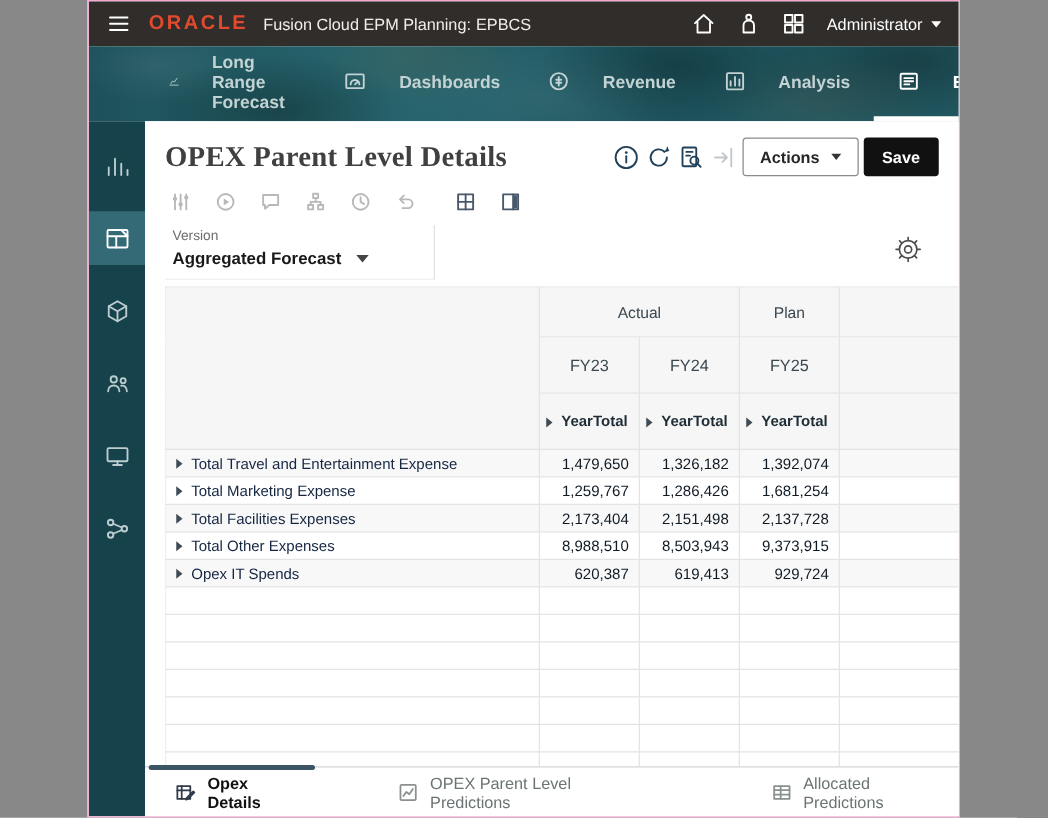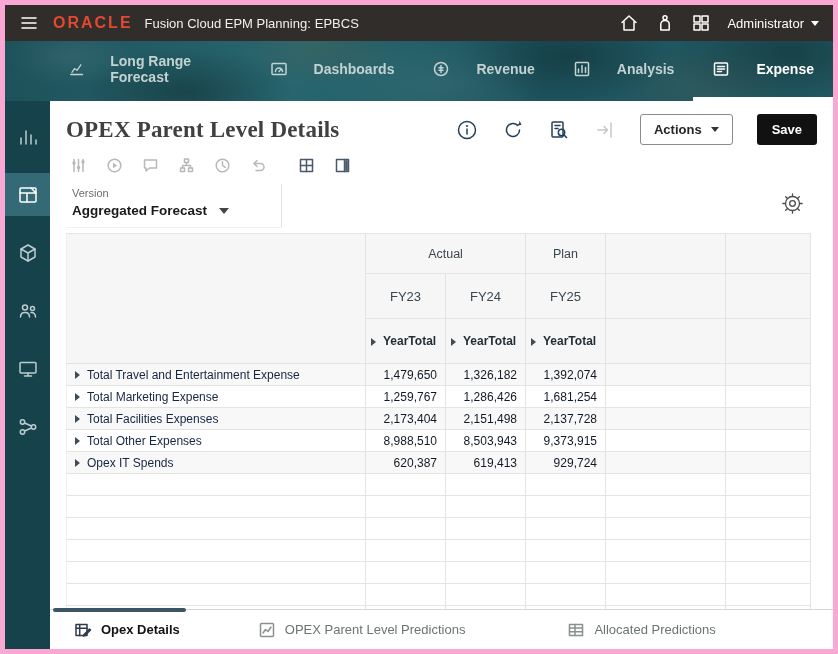--- a/index.html
+++ b/index.html
@@ -1,18 +1,18 @@
 <!DOCTYPE html>
 <html><head>
 <meta charset="utf-8">
 <style>
   *{box-sizing:border-box;margin:0;padding:0}
   html,body{background:#888;}
   body{font-family:"Liberation Sans",sans-serif;}
-  .window{width:838px;height:654px;margin:0 auto;border:5px solid #f9a8d4;background:#fff;display:flex;flex-direction:column;overflow:hidden}
+  .window{width:698px;height:654px;margin:0 auto;border:1px solid #f9a8d4;background:#fff;display:flex;flex-direction:column;overflow:hidden}
 
   
   .topbar{height:36px;flex:0 0 36px;background:#312d2a;display:flex;align-items:center;color:#fff;padding:0 14px;}
   .hamb{margin-right:14px;cursor:pointer;color:#fff}
   .brand{color:#e2492f;font-weight:bold;font-size:16px;letter-spacing:2px;margin-right:12px}
   .apptitle{font-size:13px;color:#f1efee}
   .apptitle .appcode{margin-left:4px}
   .topbar-right{margin-left:auto;display:flex;align-items:center;gap:16px}
   .tb-icon{color:#fff;cursor:pointer}
   .admin{font-size:13px;display:flex;align-items:center;gap:7px;cursor:pointer}
@@ -36,21 +36,21 @@
   .body-row{flex:1;display:flex;min-height:0}
   .rail{width:45px;flex:0 0 45px;background:#16424b;display:flex;flex-direction:column;align-items:center;padding-top:14px;gap:15px}
   .rail-item{width:45px;height:43px;display:flex;align-items:center;justify-content:center;color:#bccdd0;cursor:pointer}
   .rail-item.active{background:#336a76;color:#fff}
   .right-col{flex:1;display:flex;flex-direction:column;min-width:0;background:#fff}
   .content{flex:1;overflow:hidden}
 
   
   .title-row{display:flex;align-items:center;padding:13px 16px 5px 16px}
   .page-title{font-family:"Liberation Serif",serif;font-size:23px;font-weight:700;color:#404040;letter-spacing:.2px}
-  .title-actions{margin-left:auto;display:flex;align-items:center;gap:24px}
+  .title-actions{margin-left:auto;display:flex;align-items:center;gap:4px}
   .icon-btn{color:#20405a;cursor:pointer}
   .icon-btn.disabled{color:#c1c7cb}
   .btn-actions{display:flex;align-items:center;gap:9px;border:1px solid #8b8b8b;border-radius:3px;padding:7px 13px;font-size:13px;font-weight:bold;color:#262626;background:#fff;cursor:pointer}
   .btn-actions .caret-dark{width:0;height:0;border-left:4px solid transparent;border-right:4px solid transparent;border-top:5px solid #333}
   .btn-save{background:#111;color:#fff;border:none;border-radius:3px;padding:8px 15px;font-size:13px;font-weight:bold;cursor:pointer}
 
   
   .toolbar{display:flex;align-items:center;gap:19px;padding:7px 16px 5px 20px}
   .tool{color:#b8b8b8;cursor:pointer}
   .tool.dark{color:#47596b}

